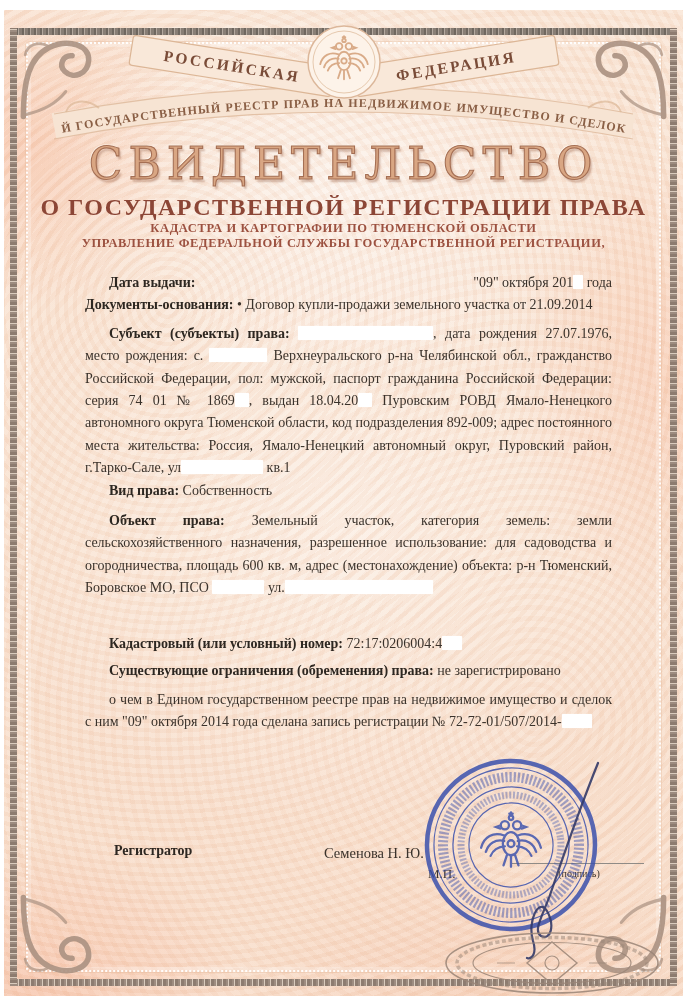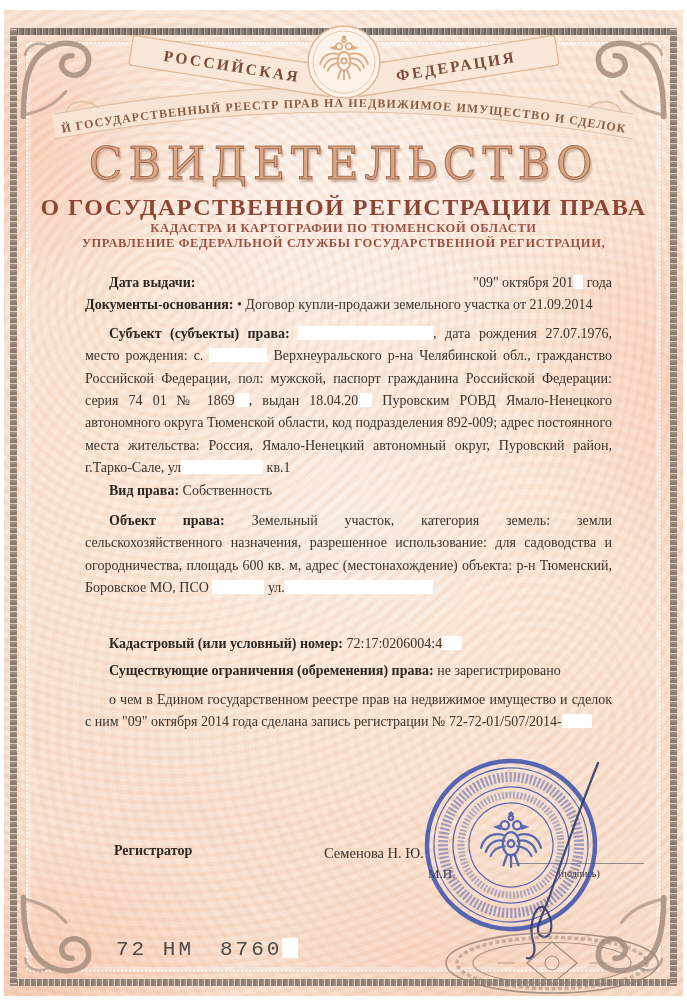--- a/index.html
+++ b/index.html
@@ -233,23 +233,20 @@
         <circle cx="90" cy="90" r="50" stroke-width="7" stroke-dasharray="2 1.7" opacity=".45"></circle>
         <circle cx="90" cy="90" r="42" stroke-width="1.2"></circle>
       </g>
       <use href="#eagle" x="56" y="56" width="68" height="68" style="color:#3b51ad" opacity=".9"></use>
     </svg>
 
     <svg class="signature" viewBox="0 0 160 220">
       <path d="M124,20 C103,72 87,120 76,152 C68,174 59,188 67,193 C77,198 81,182 73,168 C65,154 53,178 59,198 C63,210 58,217 53,215" stroke="#333a68" stroke-width="2.2" fill="none" stroke-linecap="round" opacity=".9"></path>
     </svg>
 
-    <div class="serial">
-      <span>72 НМ</span><span class="num">8760</span><span class="rd rd-serial"></span>
-    </div>
 
     <svg class="rosette" viewBox="0 0 230 78">
       <g fill="none" stroke="currentColor">
         <ellipse cx="115" cy="39" rx="106" ry="30" stroke-width="1.6"></ellipse>
         <ellipse cx="115" cy="39" rx="95" ry="25.5" stroke-width="3.5" stroke-dasharray="4 2.6" opacity=".6"></ellipse>
         <ellipse cx="115" cy="39" rx="79" ry="20.5" stroke-width="1.2"></ellipse>
         <path d="M115,18 L140,39 L115,60 L90,39 Z" stroke-width="1.4"></path>
         <circle cx="115" cy="39" r="7" stroke-width="1.2"></circle>
         <path d="M60,39 h18 M152,39 h18" stroke-width="1.2" opacity=".8"></path>
       </g>

